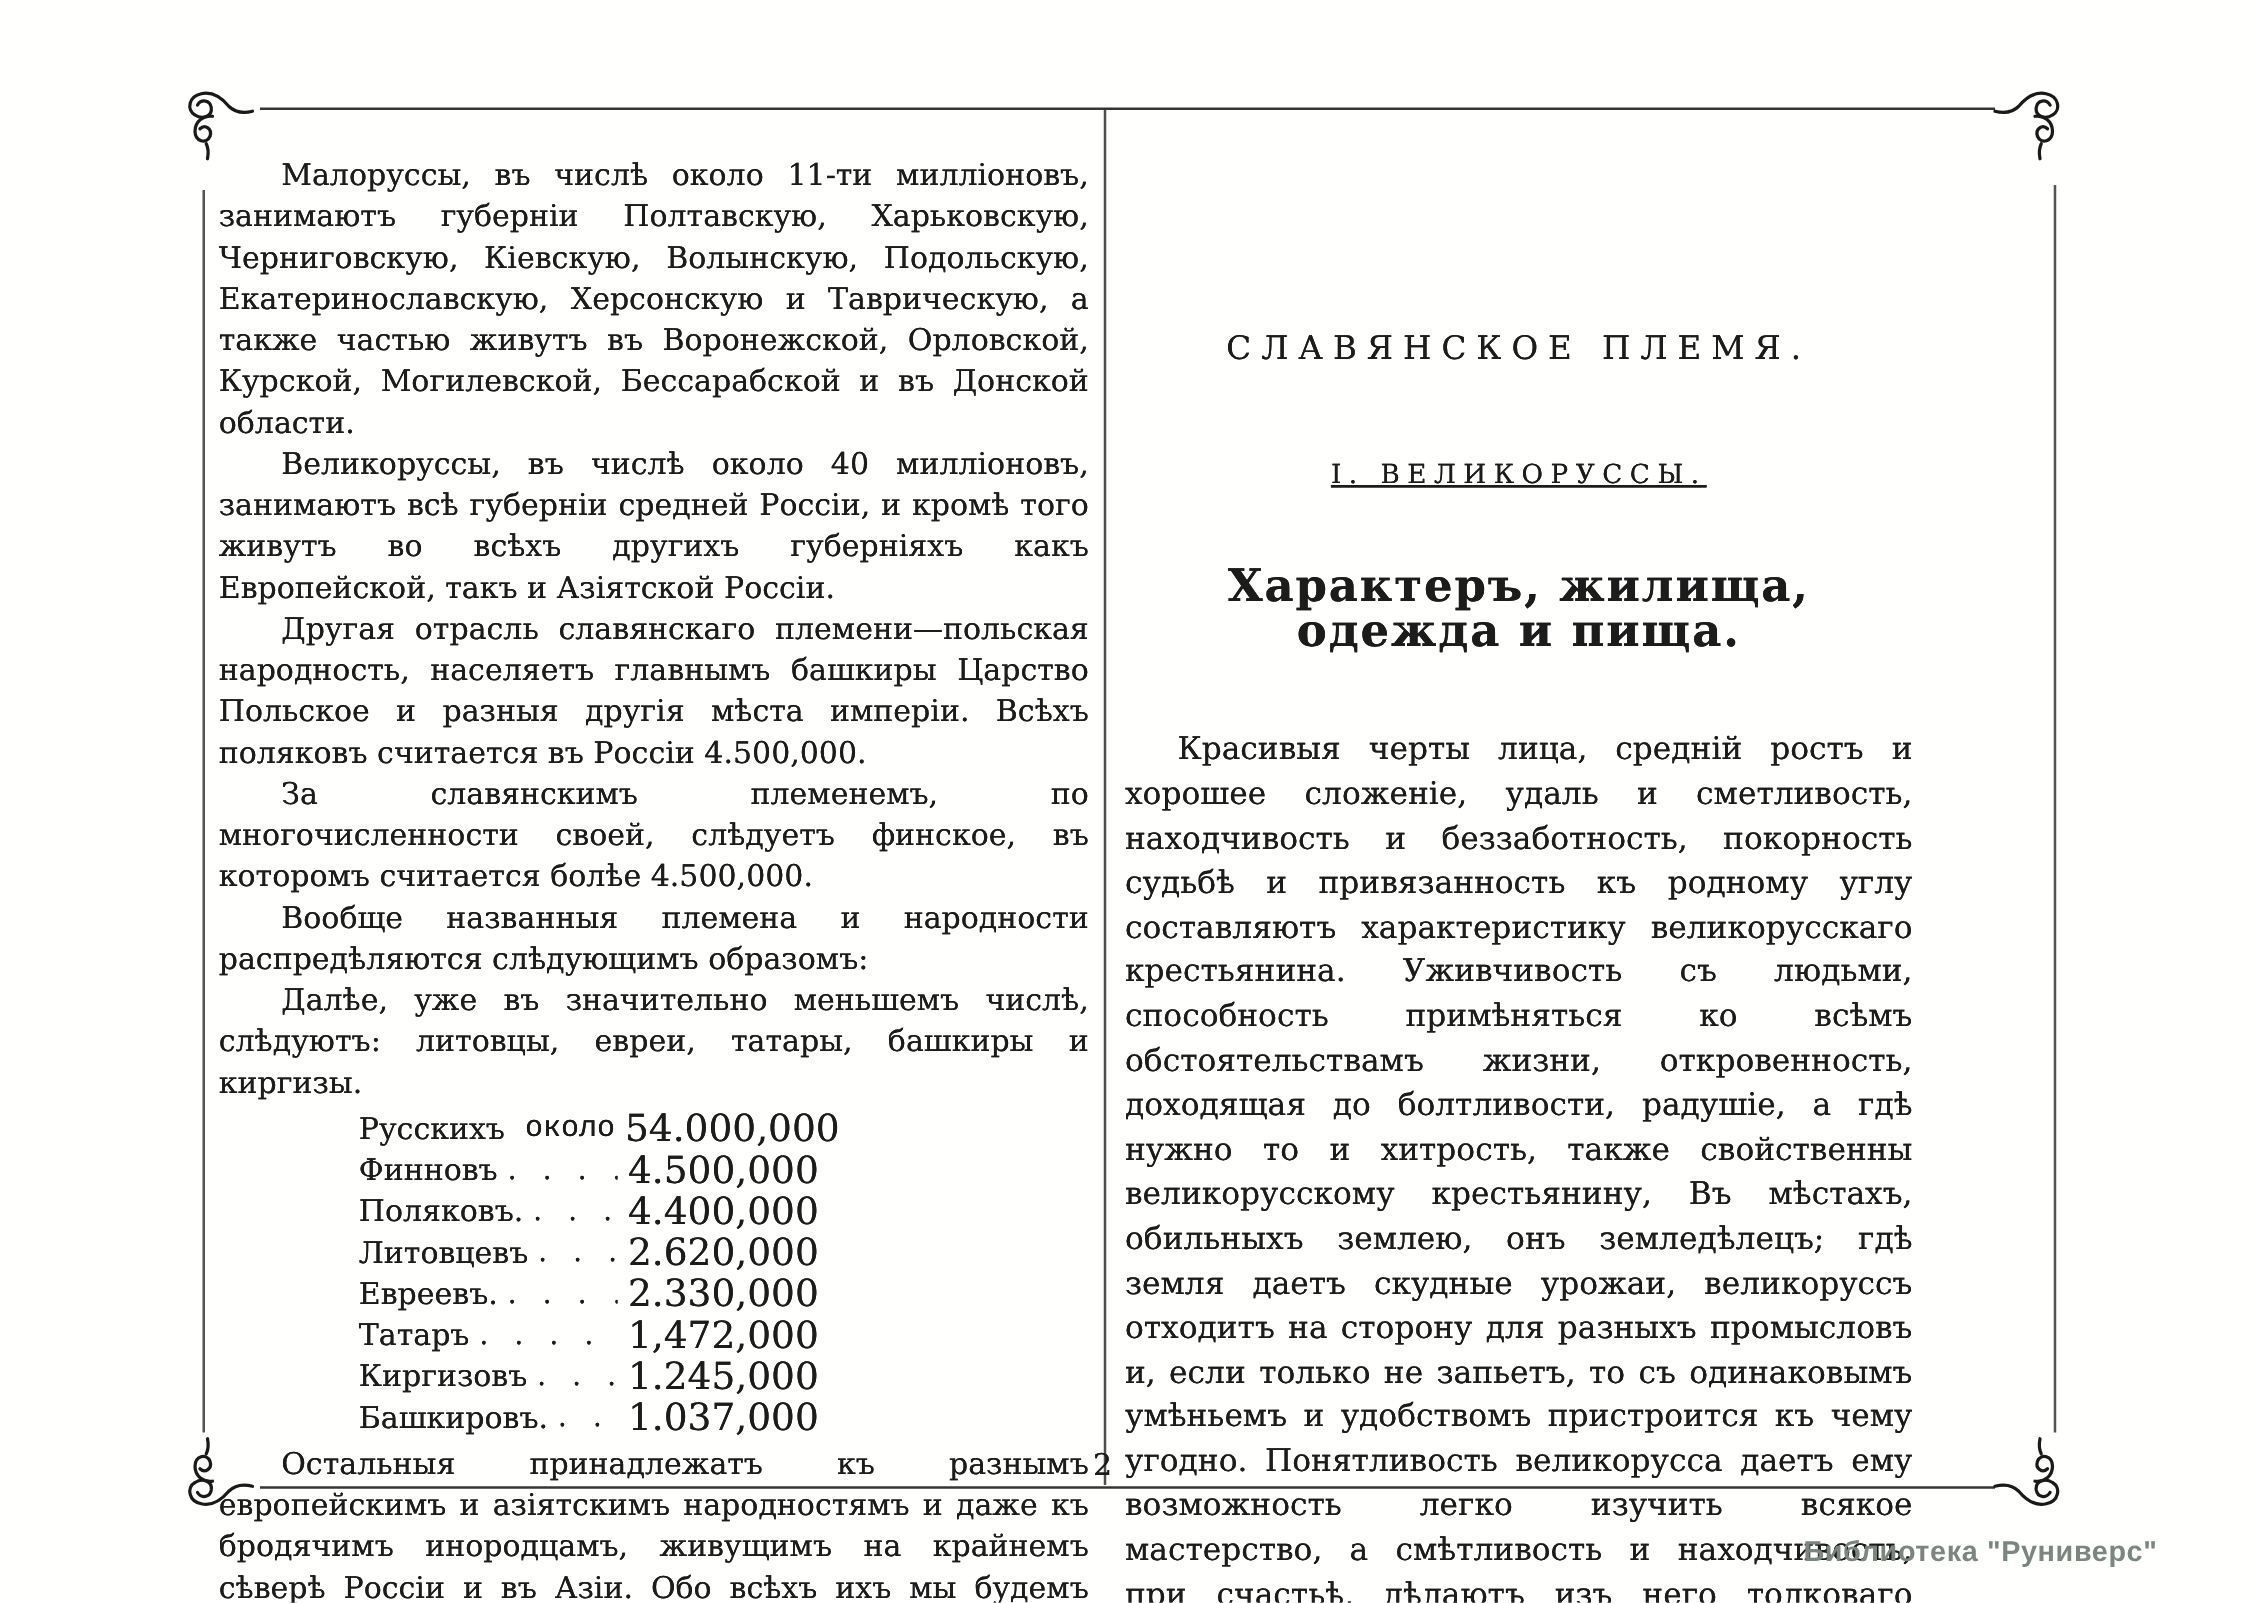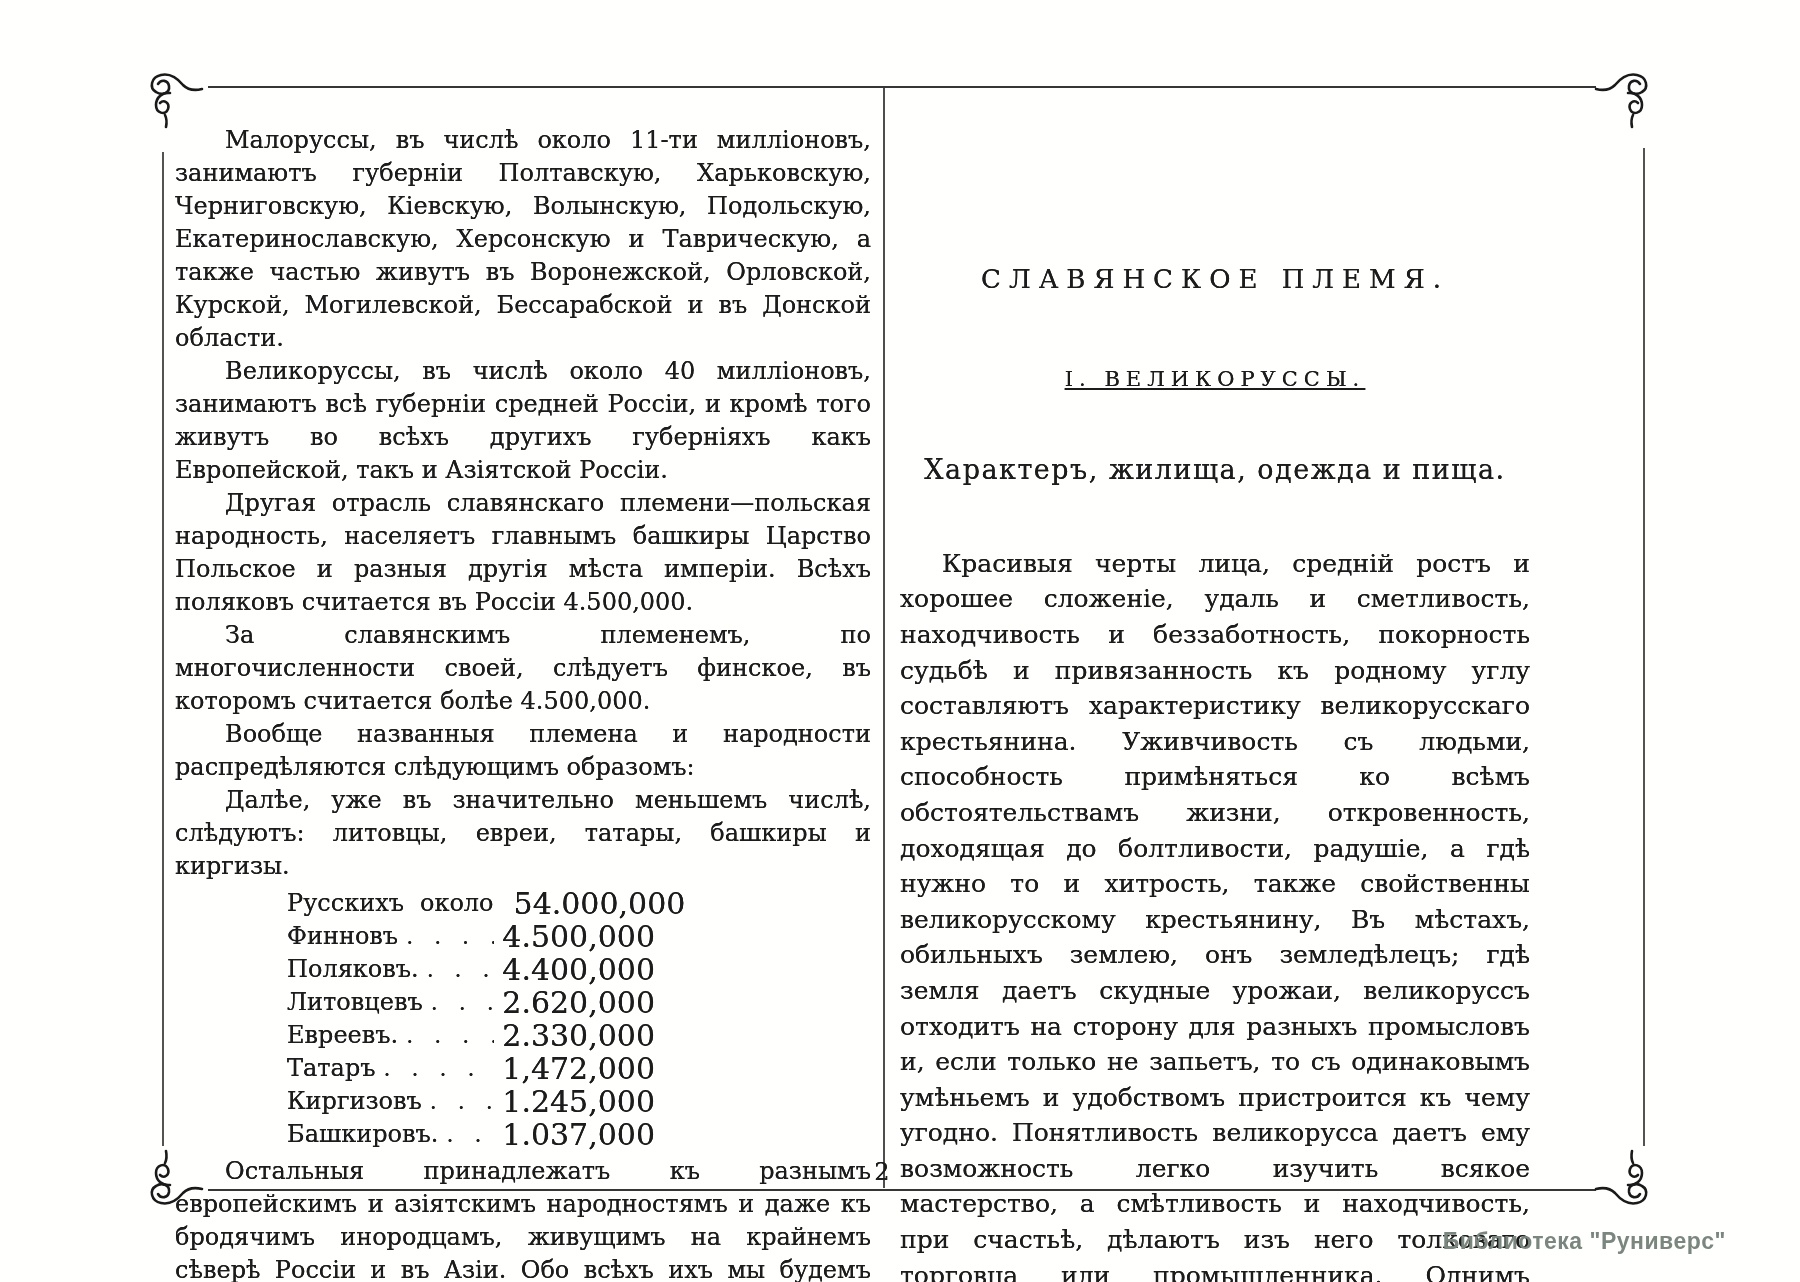--- a/index.html
+++ b/index.html
@@ -35,32 +35,32 @@
   }
   .col-left p{margin:0;text-indent:50px;}
 
   .ethno-table{margin:4px 0 4px 112px;width:368px;}
   .ethno-row{display:flex;align-items:flex-end;height:33px;line-height:33px;}
   .ethno-label{flex:none;white-space:nowrap;}
   .ethno-leader{
     flex:1 1 auto;overflow:hidden;white-space:nowrap;
     margin:0 8px;letter-spacing:7px;font-size:22px;
   }
-  .ethno-prefix{flex:none;margin-right:20px;white-space:nowrap;}
+  .ethno-prefix{flex:none;margin-right:8px;white-space:nowrap;font-family:Liberation Mono, monospace;}
   .ethno-value{flex:none;font-size:30px;white-space:nowrap;}
 
   
   .col-right{
     position:absolute;left:900px;top:102px;width:630px;
     font-size:25px;line-height:35.6px;text-align:justify;
     text-shadow:0 0 .5px currentColor;
   }
   .sec-title{margin-top:160px;text-align:center;font-size:26px;letter-spacing:8px;white-space:nowrap;}
   .chap-title{margin-top:64px;text-align:center;font-size:21px;letter-spacing:6px;text-decoration:underline;}
-  .subtitle{margin-top:55px;text-align:center;font-size:27px;font-weight:normal;letter-spacing:1.5px;}
+  .subtitle{margin-top:55px;text-align:center;font-size:36px;font-weight:bold;letter-spacing:1.5px;}
   .col-right p{margin:0;text-indent:42px;}
   .col-right p.first{margin-top:58px;}
 
   
   .page-number{
     position:absolute;left:852px;top:1158px;width:60px;
     text-align:center;font-size:24px;text-shadow:0 0 .5px currentColor;
   }
   .watermark{
     position:absolute;right:74px;top:1228px;

